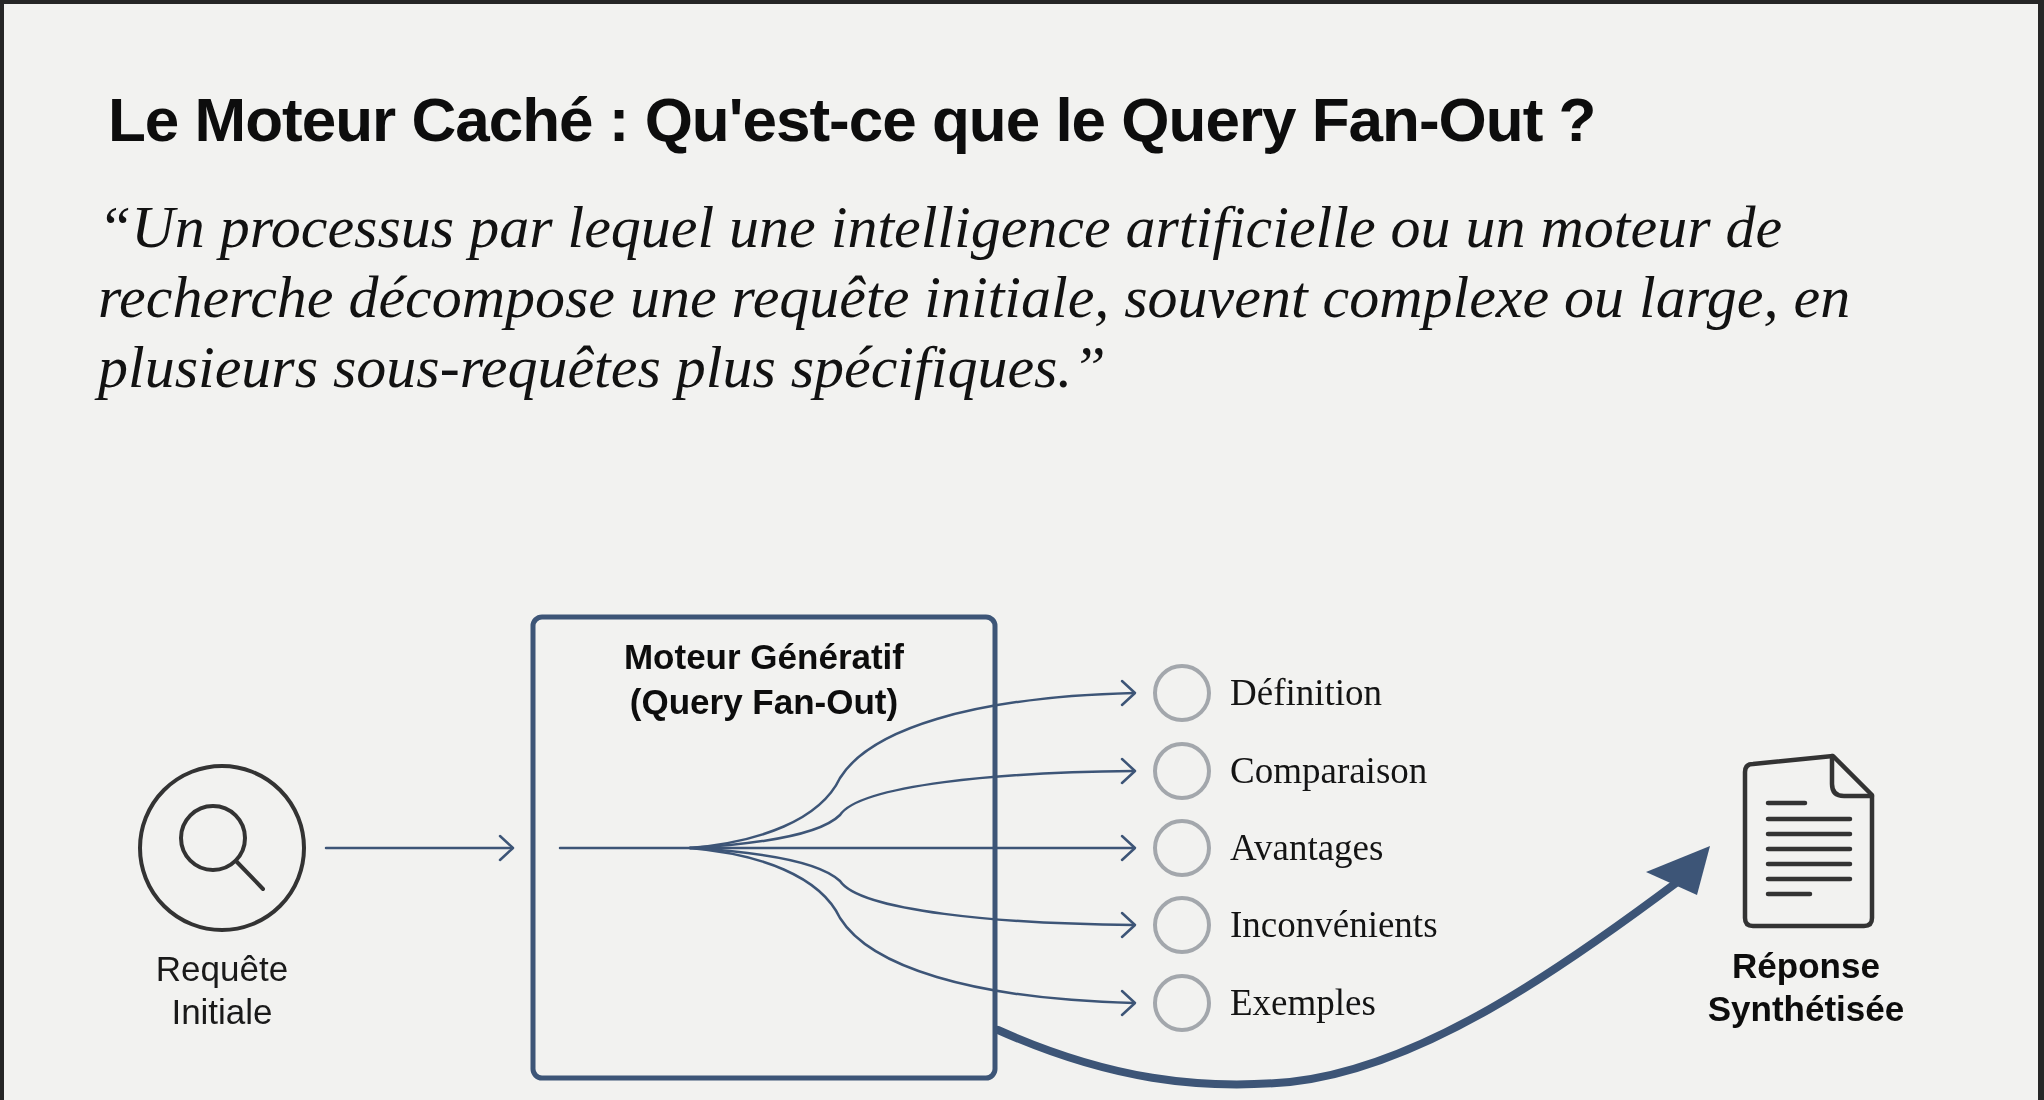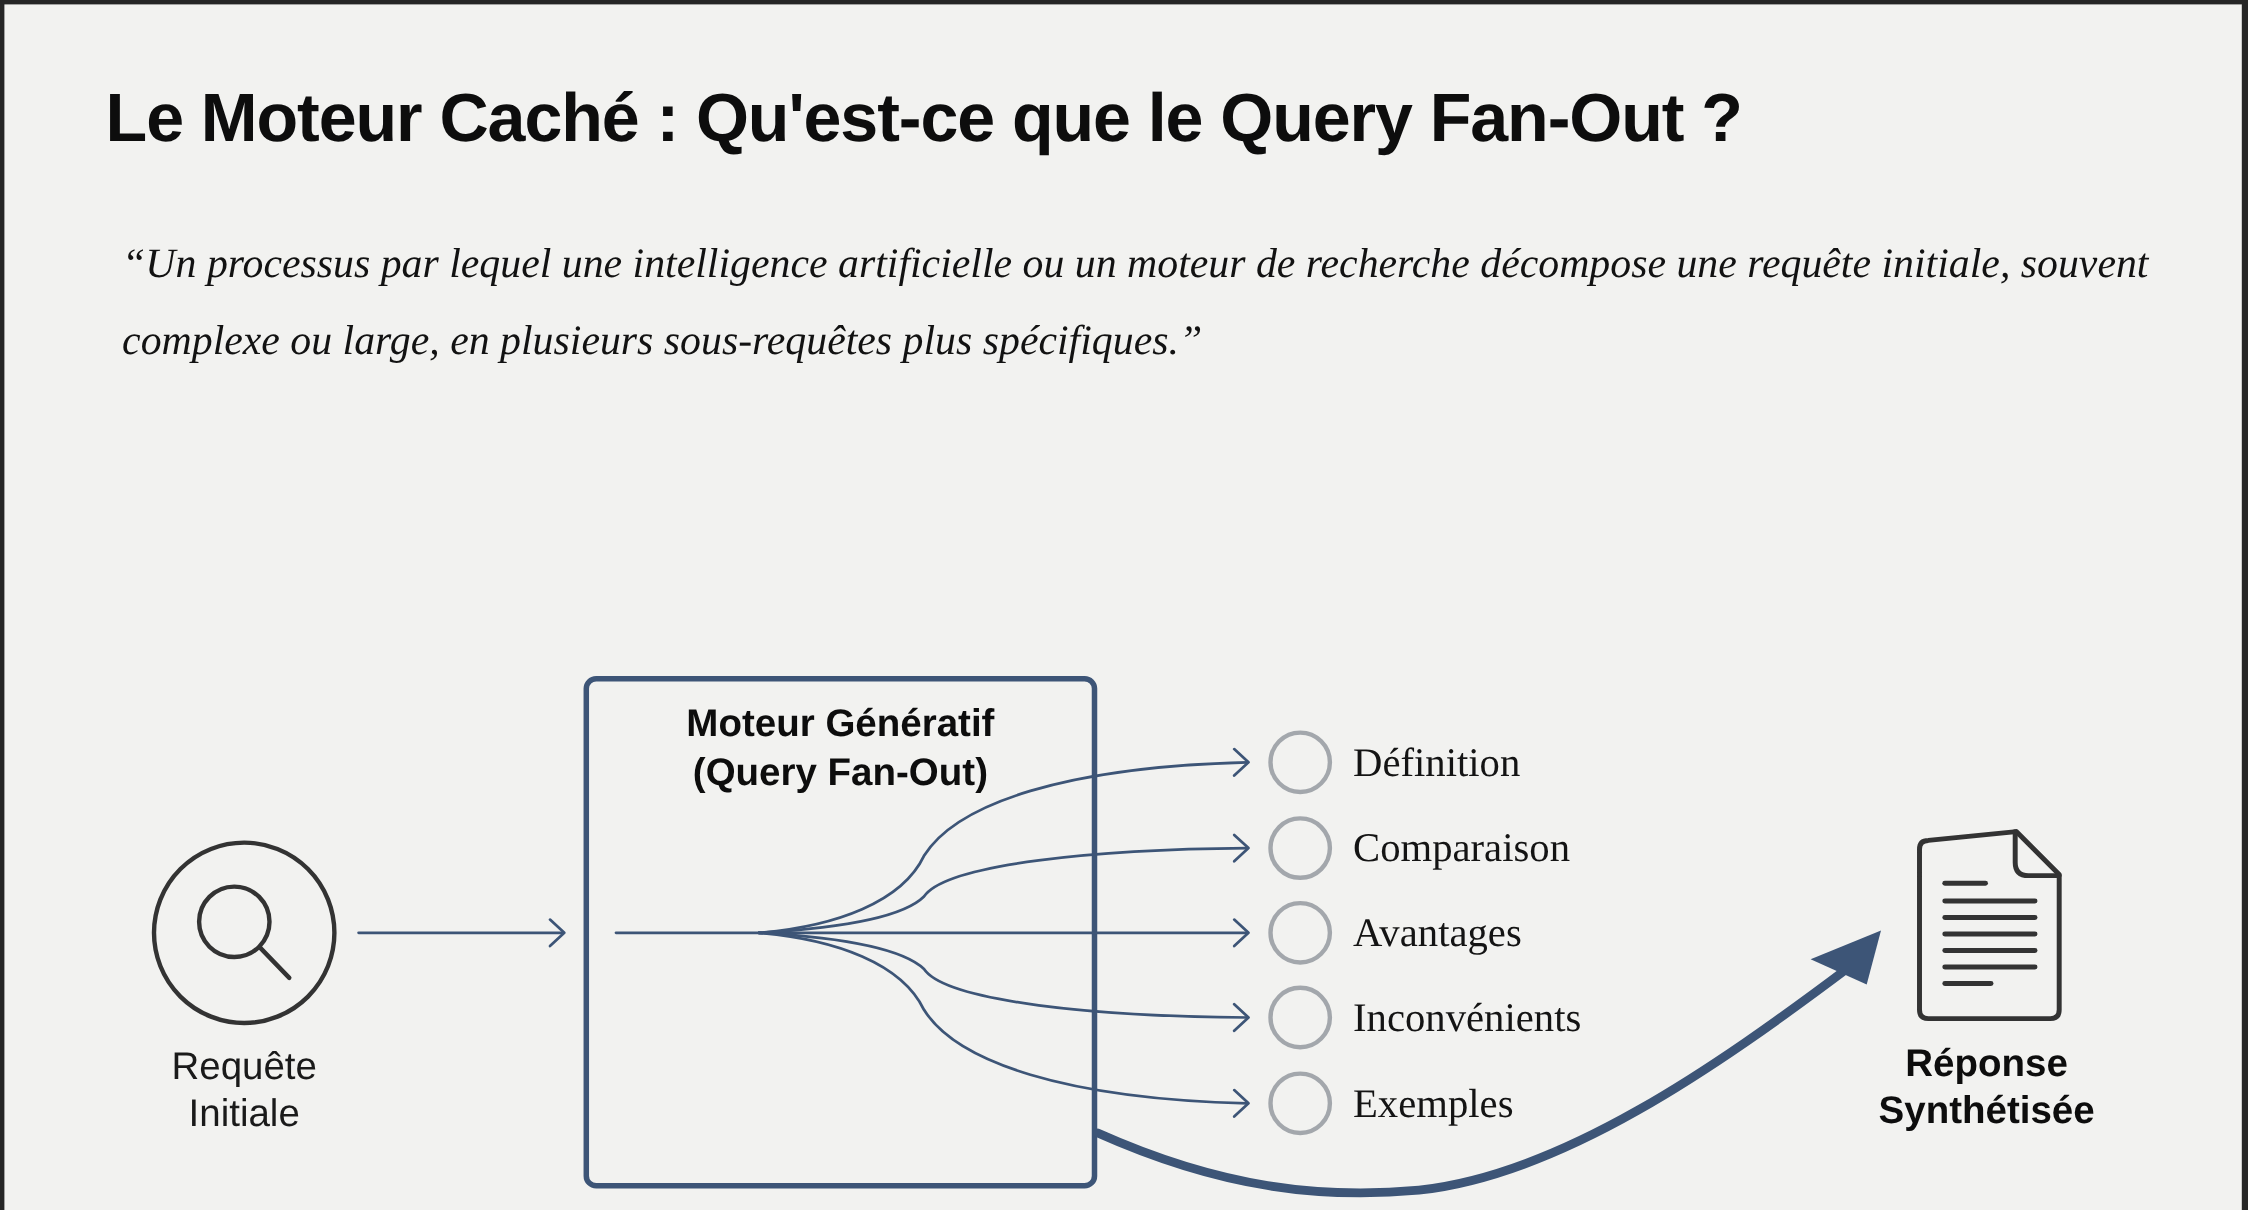--- a/index.html
+++ b/index.html
@@ -9,30 +9,30 @@
     position: relative;
   }
   .slide {
     position: absolute; left: 4px; top: 4px;
     width: 2034px; height: 1096px;
     background: #f2f2f0;
     overflow: hidden;
   }
   .title {
     position: absolute; left: 92px; top: 68px;
-    margin: 0;
+    margin: 12px;
     font-family: "Liberation Sans", sans-serif;
     font-weight: 700; font-size: 62px; letter-spacing: -1px;
     color: #0d0d0d; white-space: nowrap;
   }
   .quote {
     position: absolute; left: 92px; top: 186px; width: 1860px;
-    margin: 15px;
+    margin: 2px;
     font-family: "Liberation Serif", serif;
-    font-style: italic; font-size: 38px; line-height: 70px;
+    font-style: italic; font-size: 60px; line-height: 70px;
     color: #121212;
   }
   .objective {
     position: absolute; left: 92px; top: 448px; width: 1880px;
     margin: 0;
     font-family: "Liberation Serif", serif;
     font-size: 43px; line-height: 54px; color: #151515;
   }
   .objective b { font-weight: 700; }
   svg.diagram { position: absolute; left: 0; top: 0; }

